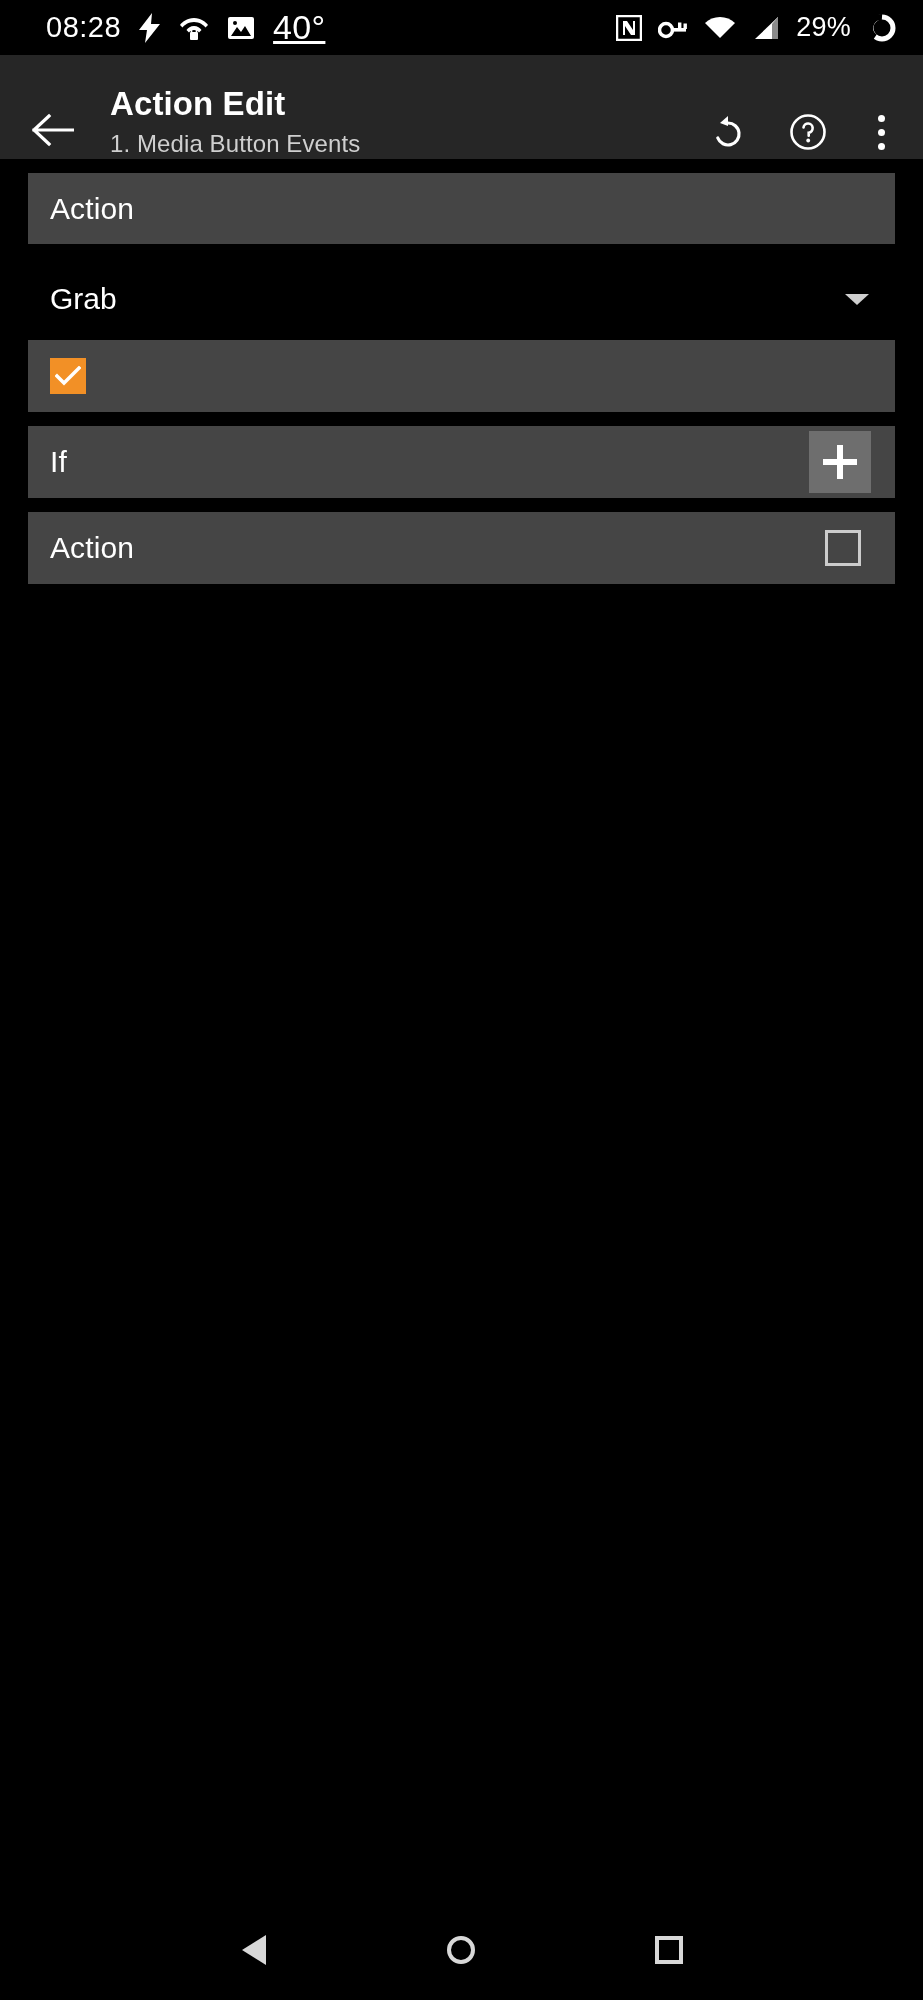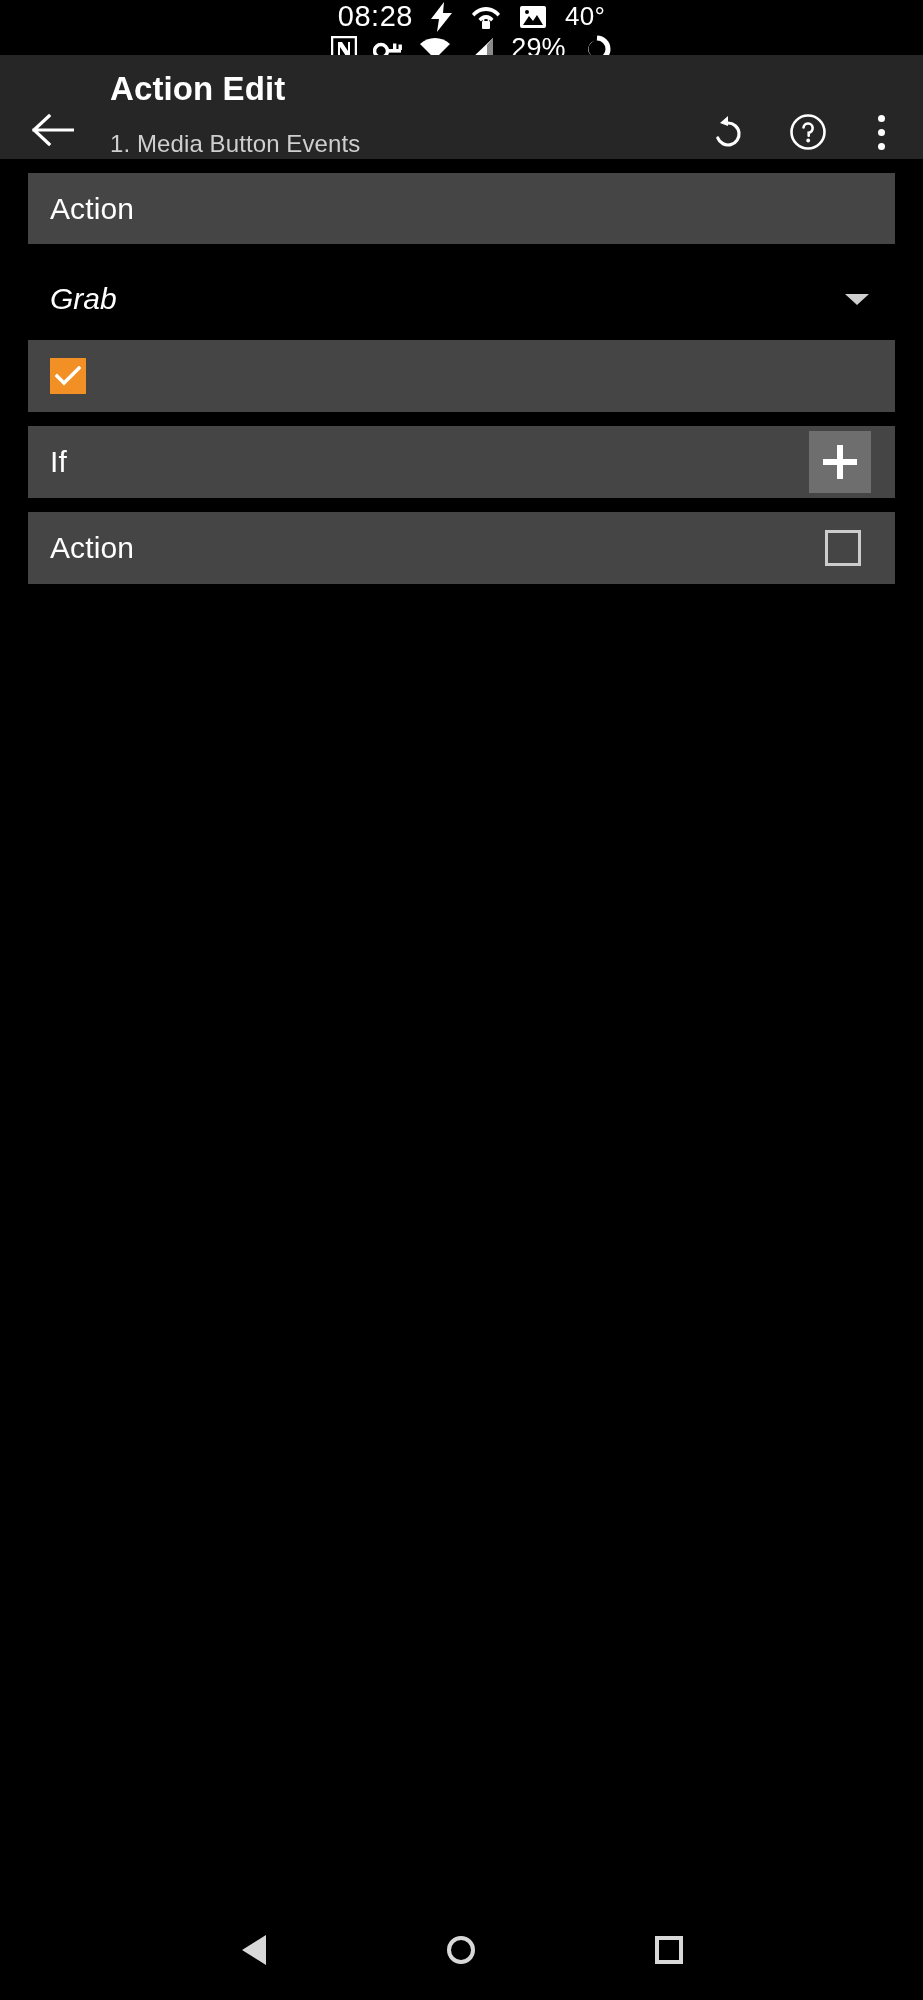--- a/index.html
+++ b/index.html
@@ -19,36 +19,36 @@
 
   
   .status-bar {
     height: 55px;
     background: #000000;
     display: flex;
     align-items: center;
     justify-content: space-between;
     padding: 0 26px 0 46px;
     box-sizing: border-box;
-    flex-direction: column;
   }
   .status-left, .status-right {
     display: flex;
     align-items: center;
   }
   .status-left { gap: 18px; }
   .status-right { gap: 16px; }
   .status-time {
     font-size: 29px;
     letter-spacing: 0.5px;
     font-family: "Liberation Sans", sans-serif;
   }
   .status-temp {
-    font-size: 26px;
+    font-size: 34px;
     letter-spacing: 0.3px;
+    text-decoration: underline;
   }
   .status-batt-pct {
     font-size: 27px;
     letter-spacing: 0.2px;
   }
   .icon-svg { display: block; }
 
   
   .toolbar {
     height: 104px;
@@ -79,21 +79,21 @@
     font-size: 33px;
     font-weight: bold;
     line-height: 38px;
     color: #ffffff;
     letter-spacing: 0.1px;
   }
   .tb-subtitle {
     font-size: 24px;
     line-height: 30px;
     color: #cfcfcf;
-    margin-top: 21px;
+    margin-top: 6px;
     letter-spacing: 0.1px;
   }
   .tb-actions {
     display: flex;
     align-items: center;
     gap: 26px;
     flex: 0 0 auto;
   }
   .tb-icon-btn {
     width: 54px;
@@ -148,21 +148,20 @@
 
   
   .spinner-row {
     margin: 0 28px 0 28px;
     background: transparent;
     height: 82px;
     display: flex;
     align-items: center;
     padding: 0 20px 0 22px;
     box-sizing: border-box;
-    font-style: italic;
   }
   .spinner-value {
     font-size: 30px;
     color: #ffffff;
     flex: 1 1 auto;
   }
   .spinner-caret {
     width: 0;
     height: 0;
     border-left: 12px solid transparent;

